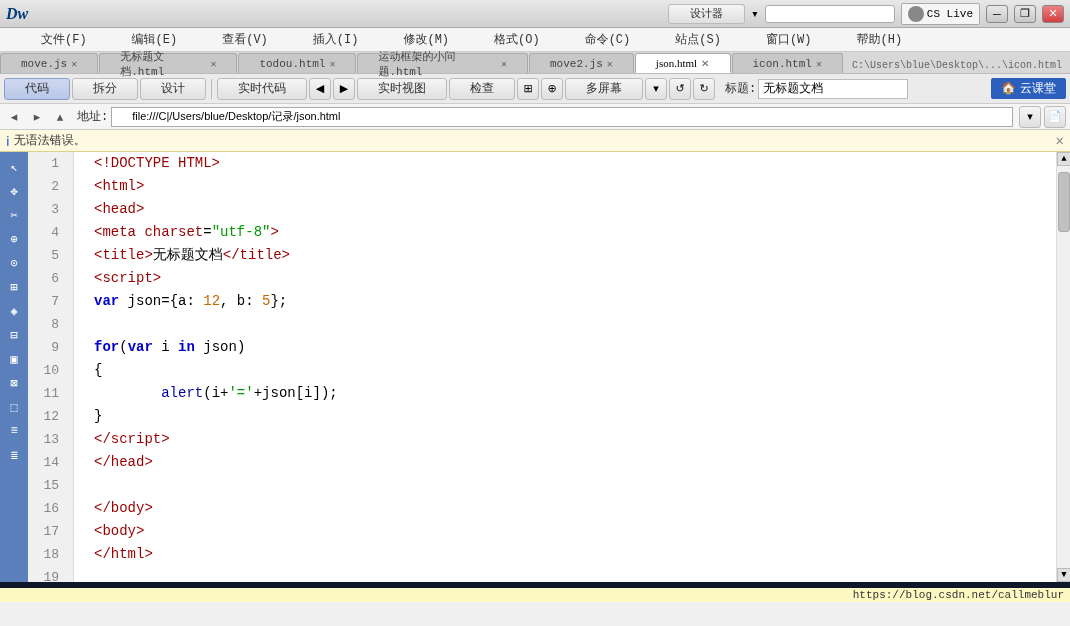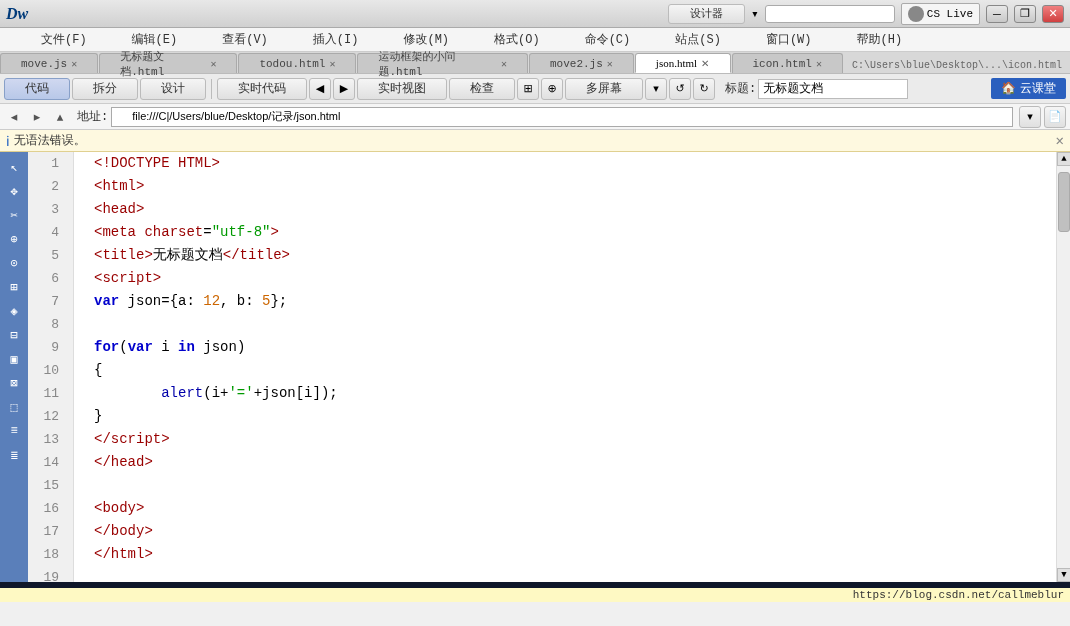--- a/index.html
+++ b/index.html
@@ -375,22 +375,22 @@
     <div class="code-line"><span class="tag">&lt;script&gt;</span></div>
     <div class="code-line"><span class="kw-var">var</span> json={a: <span class="number">12</span>, b: <span class="number">5</span>};</div>
     <div class="code-line"></div>
     <div class="code-line"><span class="kw-for">for</span>(<span class="kw-var">var</span> i <span class="kw-for">in</span> json)</div>
     <div class="code-line">{</div>
     <div class="code-line">        <span class="func">alert</span>(i+<span class="string">'='</span>+json[i]);</div>
     <div class="code-line">}</div>
     <div class="code-line"><span class="tag">&lt;/script&gt;</span></div>
     <div class="code-line"><span class="tag">&lt;/head&gt;</span></div>
     <div class="code-line"></div>
+    <div class="code-line"><span class="tag">&lt;/body&gt;</span></div>
     <div class="code-line"><span class="tag">&lt;body&gt;</span></div>
-    <div class="code-line"><span class="tag">&lt;/body&gt;</span></div>
     <div class="code-line"><span class="tag">&lt;/html&gt;</span></div>
     <div class="code-line"></div>
   </div>
 
   <div id="right-scrollbar">
     <div class="scrollbar-arrow">▲</div>
     <div class="scrollbar-thumb"></div>
     <div class="scrollbar-arrow" style="position:absolute;bottom:0;left:0;width:14px;">▼</div>
   </div>
 

